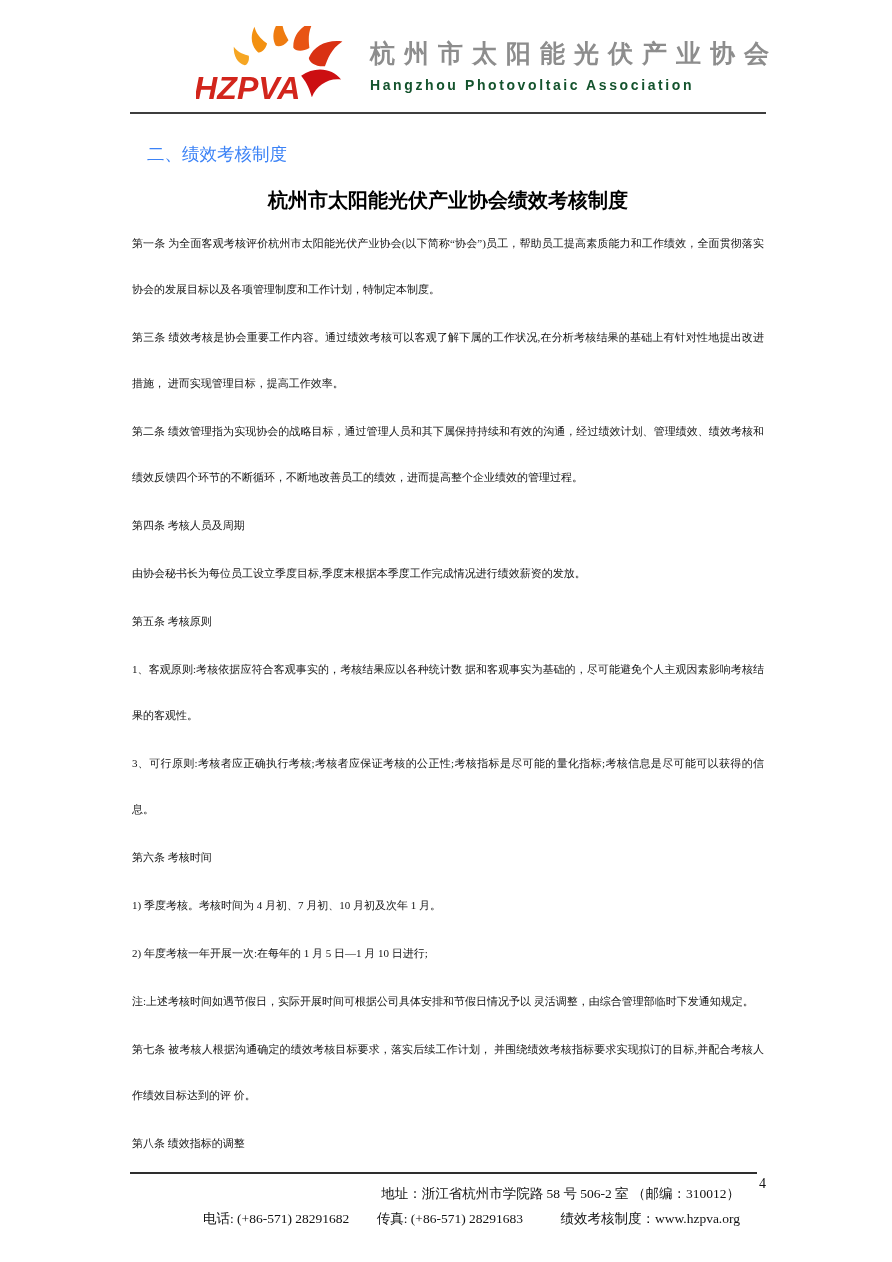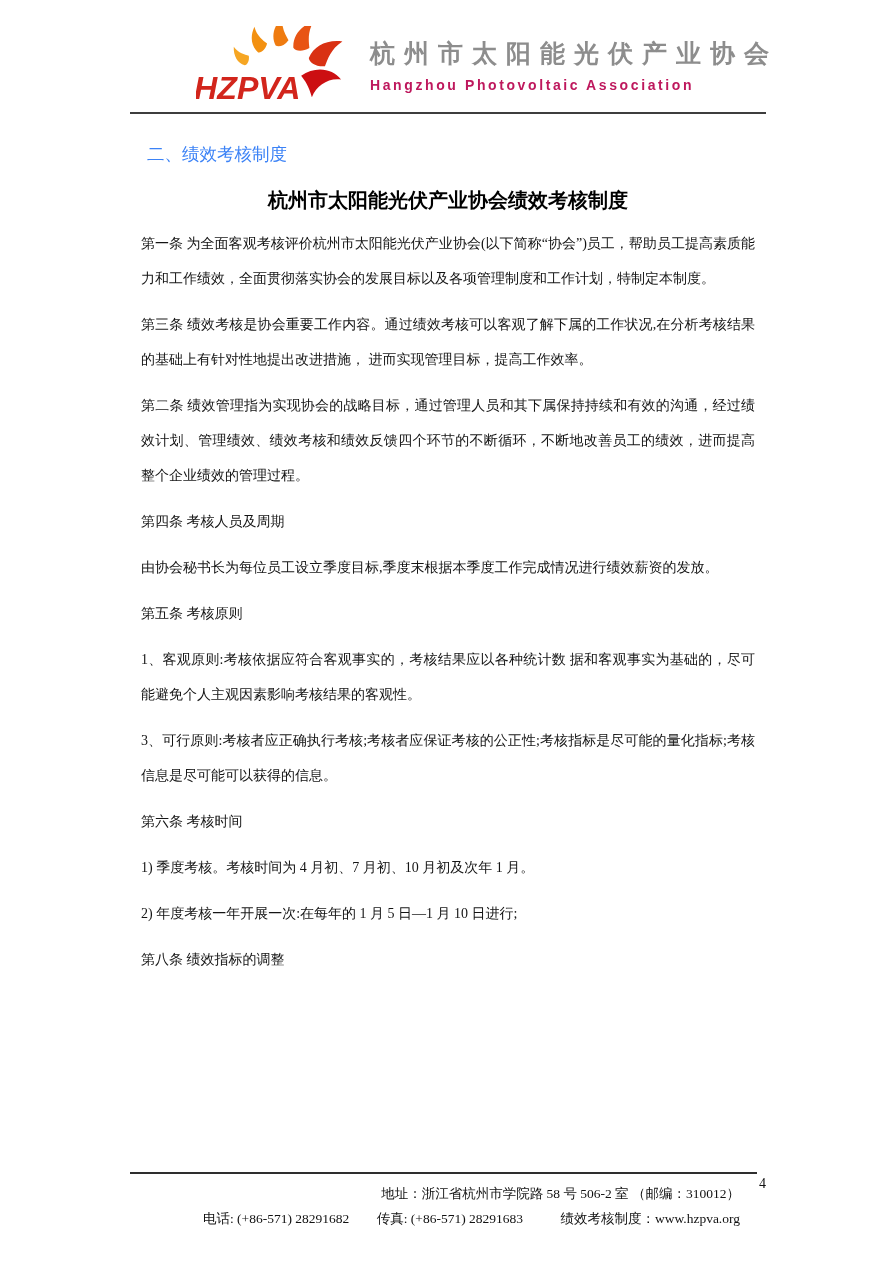--- a/index.html
+++ b/index.html
@@ -18,21 +18,21 @@
   }
   .logo-box svg{display:block;width:148px;height:78px;}
   .org-names{display:flex;flex-direction:column;justify-content:space-between;}
   .org-cn{
     font-family:"Liberation Sans","DejaVu Sans",sans-serif;
     font-size:25px;font-weight:600;color:#8d8d8d;
     letter-spacing:9px;white-space:nowrap;
   }
   .org-en{
     font-family:"Liberation Sans","DejaVu Sans",sans-serif;
-    font-size:14px;font-weight:700;color:#be185d;
+    font-size:14px;font-weight:700;color:#14532d;
     letter-spacing:2.6px;margin-top:7px;white-space:nowrap;
   }
   .header-rule{
     position:absolute;left:130px;top:112px;width:636px;
     border-top:2px solid #3d3d3d;
   }
   
   .doc-main{position:absolute;left:130px;top:124px;width:636px;}
   .section-heading{
     margin:17px;
@@ -41,22 +41,22 @@
     line-height:27px;
   }
   .doc-title{
     margin:7px 0 0 0;text-align:center;
     font-family:"Liberation Sans","DejaVu Sans",sans-serif;
     font-size:20px;font-weight:700;color:#000;
     line-height:30px;
   }
   .doc-body{margin-top:5px;}
   .doc-body p{
-    margin:11px;
-    font-size:14px;line-height:35px;
+    margin:2px;
+    font-size:11px;line-height:46px;
     text-align:justify;text-justify:inter-ideograph;
     word-break:break-all;
   }
   
   .footer-rule{
     position:absolute;left:130px;top:1172px;width:627px;
     border-top:2px solid #2e2e2e;
   }
   .page-number{
     position:absolute;left:742px;top:1176px;width:24px;
@@ -105,20 +105,22 @@
         <p>第三条 绩效考核是协会重要工作内容。通过绩效考核可以客观了解下属的工作状况,在分析考核结果的基础上有针对性地提出改进措施， 进而实现管理目标，提高工作效率。</p>
         <p>第二条 绩效管理指为实现协会的战略目标，通过管理人员和其下属保持持续和有效的沟通，经过绩效计划、管理绩效、绩效考核和绩效反馈四个环节的不断循环，不断地改善员工的绩效，进而提高整个企业绩效的管理过程。</p>
         <p>第四条 考核人员及周期</p>
         <p>由协会秘书长为每位员工设立季度目标,季度末根据本季度工作完成情况进行绩效薪资的发放。</p>
         <p>第五条 考核原则</p>
         <p>1、客观原则:考核依据应符合客观事实的，考核结果应以各种统计数 据和客观事实为基础的，尽可能避免个人主观因素影响考核结果的客观性。</p>
         <p>3、可行原则:考核者应正确执行考核;考核者应保证考核的公正性;考核指标是尽可能的量化指标;考核信息是尽可能可以获得的信息。</p>
         <p>第六条 考核时间</p>
         <p>1) 季度考核。考核时间为 4 月初、7 月初、10 月初及次年 1 月。</p>
         <p>2) 年度考核一年开展一次:在每年的 1 月 5 日—1 月 10 日进行;</p>
+        <p>注:上述考核时间如遇节假日，实际开展时间可根据公司具体安排和节假日情况予以 灵活调整，由综合管理部临时下发通知规定。</p>
+        <p>第七条 被考核人根据沟通确定的绩效考核目标要求，落实后续工作计划， 并围绕绩效考核指标要求实现拟订的目标,并配合考核人作绩效目标达到的评 价。</p>
         <p>第八条 绩效指标的调整</p>
       </div>
   </div>
 
   <div class="footer-rule"></div>
   <div class="page-number">4</div>
   <div class="footer-text">
     <div class="footer-address">地址：浙江省杭州市学院路 58 号 506-2 室 （邮编：310012）</div>
     <div class="footer-contacts">
       <span class="footer-phone">电话: (+86-571) 28291682</span>

